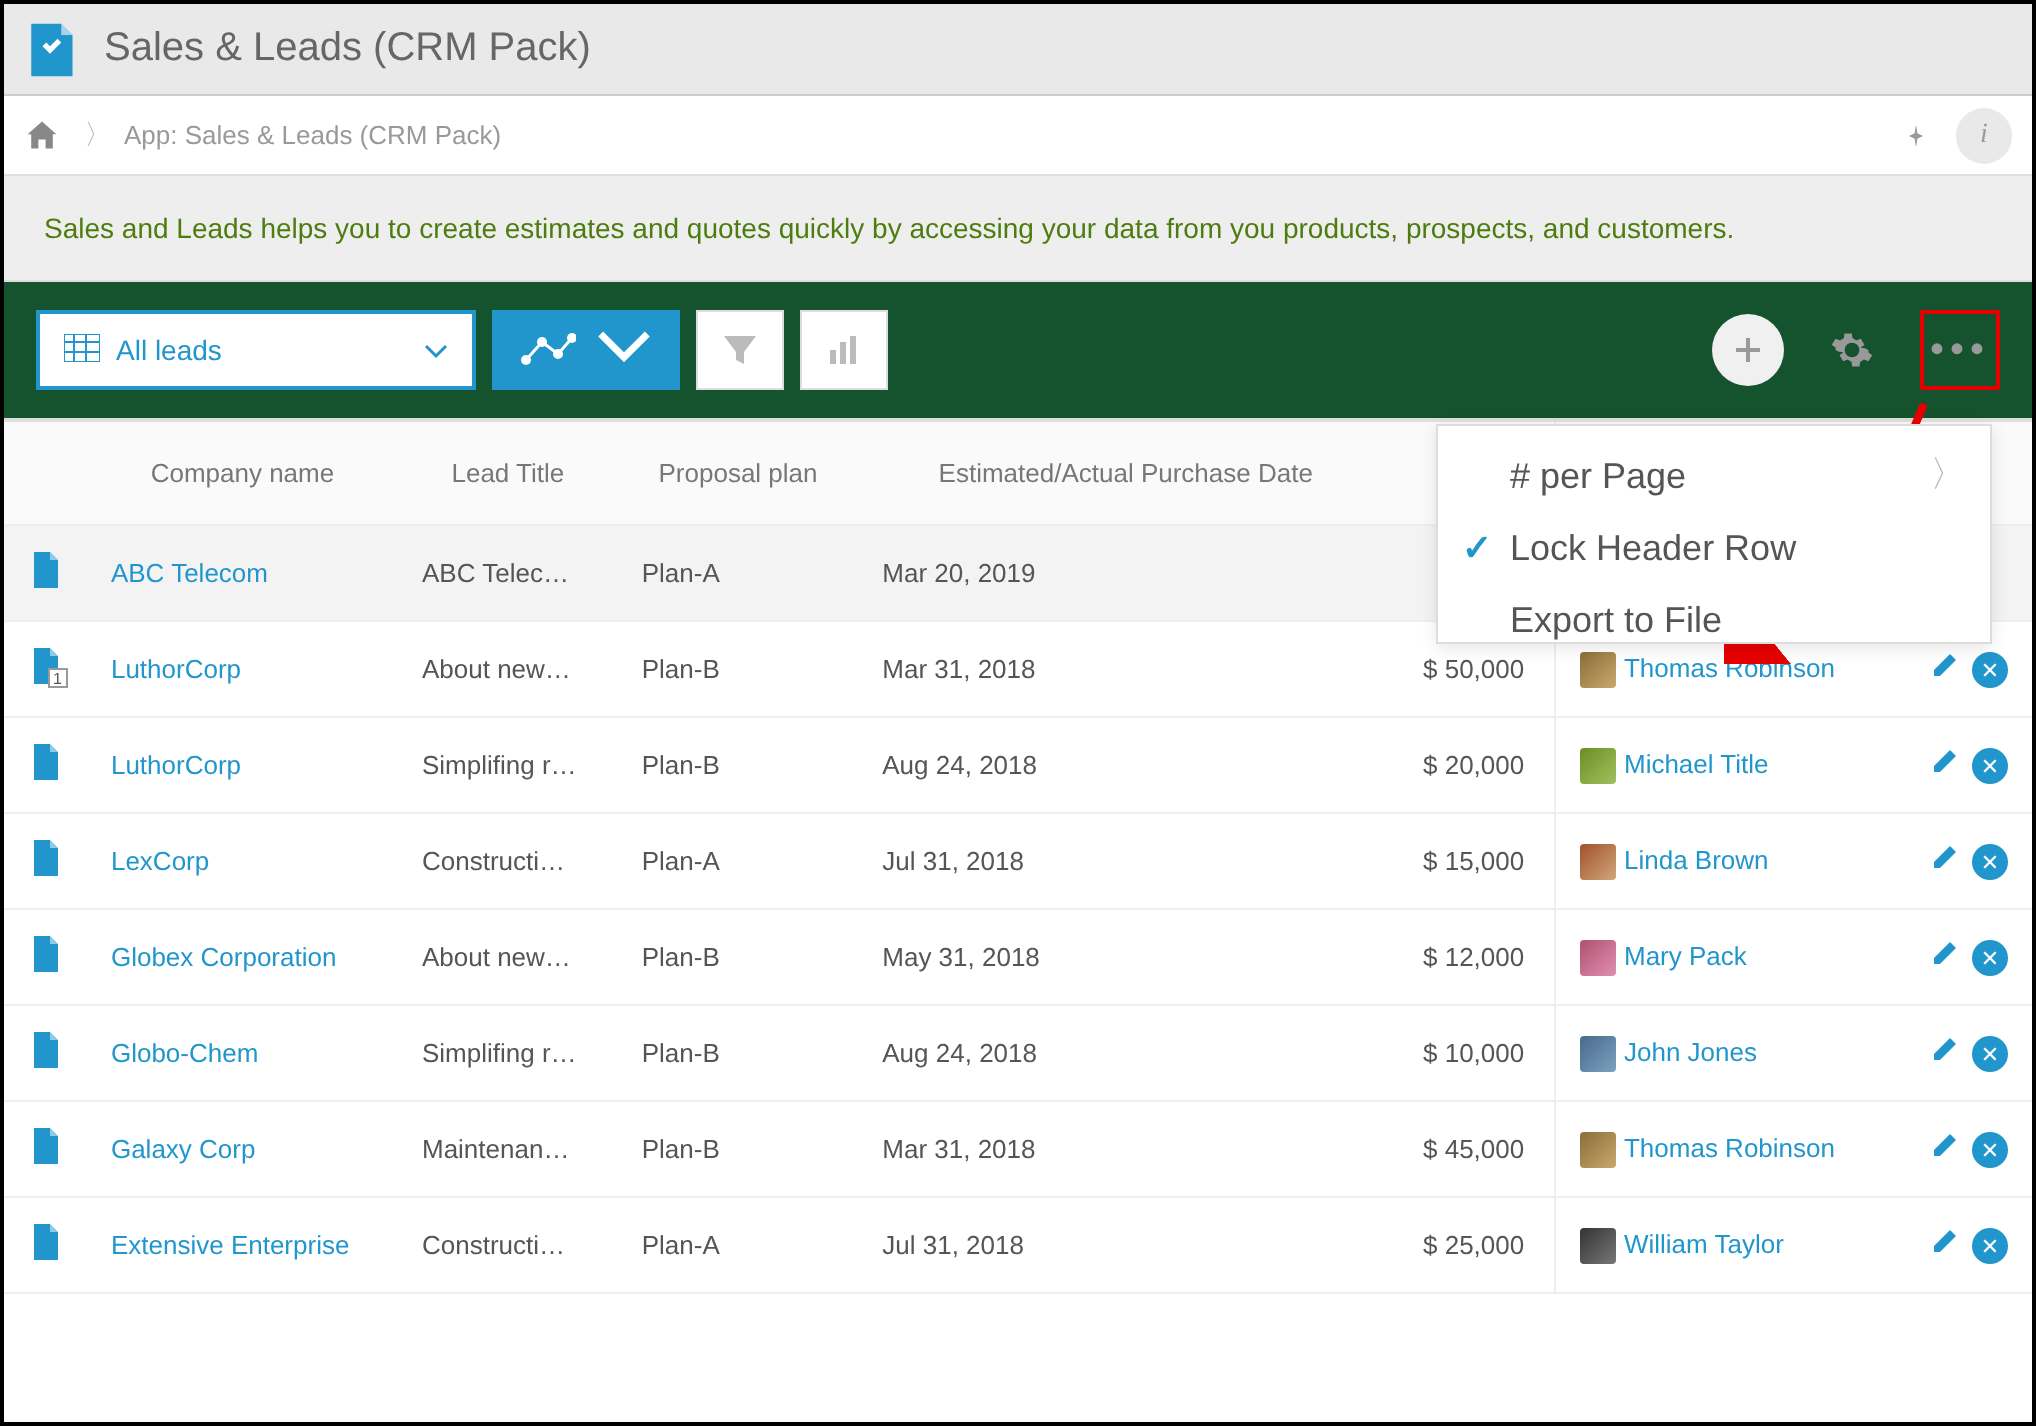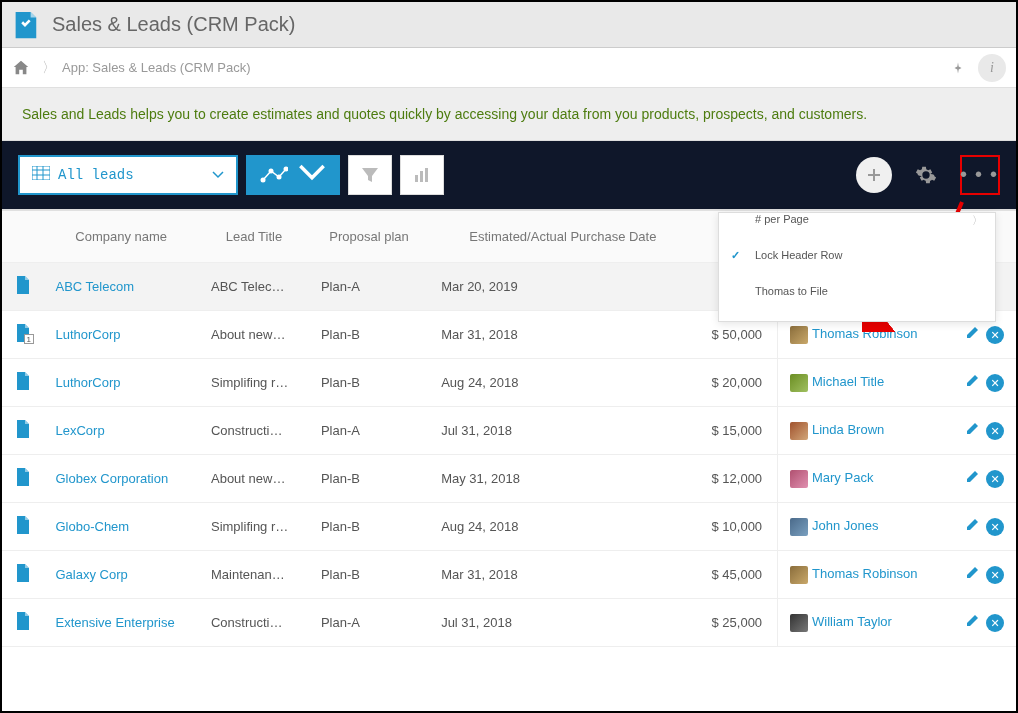--- a/index.html
+++ b/index.html
@@ -18,39 +18,39 @@
 .crumb-sep { color: #bbb; margin: 0 6px; font-size: 14px; }
 .crumb-text { color: #999; font-size: 13px; }
 .breadcrumb-spacer { flex: 1; }
 .pin-icon, .info-icon { width: 24px; height: 24px; display: flex; align-items: center; justify-content: center; color: #999; margin-left: 8px; }
 .info-icon { background: #e9e9e9; border-radius: 50%; width: 28px; height: 28px; font-style: italic; font-family: Georgia, serif; font-size: 14px; }
 
 
 .description { background: #eeeeee; padding: 18px 20px; font-size: 14px; color: #4d7c0f; border-bottom: 1px solid #ddd; }
 
 
-.toolbar { background: #0f172a; padding: 14px 16px; display: flex; align-items: center; gap: 8px; border-bottom: 1px solid #ddd; font-family: Liberation Mono, monospace; }
+.toolbar { background: #14532d; padding: 14px 16px; display: flex; align-items: center; gap: 8px; border-bottom: 1px solid #ddd; }
 .dropdown { height: 40px; border: 2px solid #2196cc; background: #fff; display: flex; align-items: center; padding: 0 12px; min-width: 220px; cursor: pointer; }
 .dropdown-icon { color: #2196cc; margin-right: 8px; }
 .dropdown-text { color: #2196cc; flex: 1; font-size: 14px; }
 .dropdown-chev { color: #2196cc; }
 .chart-btn { height: 40px; background: #2196cc; display: flex; align-items: center; padding: 0 14px; cursor: pointer; }
 .chart-btn svg { width: 28px; height: 20px; }
 .chart-chev { color: #fff; margin-left: 10px; }
 .sq-btn { width: 44px; height: 40px; background: #fff; border: 1px solid #ddd; display: flex; align-items: center; justify-content: center; color: #bbb; cursor: pointer; }
 .sq-btn svg { width: 20px; height: 20px; }
 .toolbar-spacer { flex: 1; }
 .circ-btn { width: 36px; height: 36px; border-radius: 50%; background: #f0f0f0; display: flex; align-items: center; justify-content: center; color: #999; cursor: pointer; margin-left: 6px; }
 .gear-btn, .more-btn { width: 40px; height: 40px; display: flex; align-items: center; justify-content: center; color: #999; cursor: pointer; margin-left: 6px; }
 .more-btn { border: 2px solid #e60000; }
 .more-dots { letter-spacing: 3px; font-size: 20px; }
 
 
 .dropdown-menu { position: absolute; right: 20px; top: 210px; width: 278px; background: #fff; border: 1px solid #ddd; box-shadow: 0 2px 8px rgba(0,0,0,0.1); z-index: 10; }
-.menu-item { height: 36px; display: flex; align-items: flex-start; padding: 0 16px 0 36px; cursor: pointer; position: relative; font-size: 11px; color: #555; }
+.menu-item { height: 36px; display: flex; align-items: flex-end; padding: 0 16px 0 36px; cursor: pointer; position: relative; font-size: 18px; color: #555; }
 .menu-check { position: absolute; left: 12px; color: #2196cc; font-weight: bold; }
 .menu-chev { position: absolute; right: 12px; color: #bbb; }
 .menu-item.highlighted { border: 2px solid #e60000; }
 
 
 .arrow-annotation { position: absolute; top: 195px; left: 860px; width: 110px; height: 135px; z-index: 9; pointer-events: none; }
 
 
 .table-wrap { overflow: auto; }
 table { width: 100%; border-collapse: collapse; }
@@ -178,21 +178,21 @@
   <div class="dropdown-menu">
     <div class="menu-item">
       <span># per Page</span>
       <span class="menu-chev">〉</span>
     </div>
     <div class="menu-item">
       <span class="menu-check">✓</span>
       <span>Lock Header Row</span>
     </div>
     <div class="menu-item">
-      <span>Thomas to File</span>
+      <span>Export to File</span>
     </div>
   </div>
 
   <svg class="arrow-annotation" viewBox="0 0 110 135">
     <defs>
         <marker id="ah" markerWidth="12" markerHeight="12" refX="2" refY="6" orient="auto">
           <path d="M0 0L12 6L0 12z" fill="#e60000"></path>
         </marker>
       </defs>
     <path d="M100 5 Q 70 80 15 125" stroke="#e60000" stroke-width="4" fill="none" marker-end="url(#ah)"></path>

